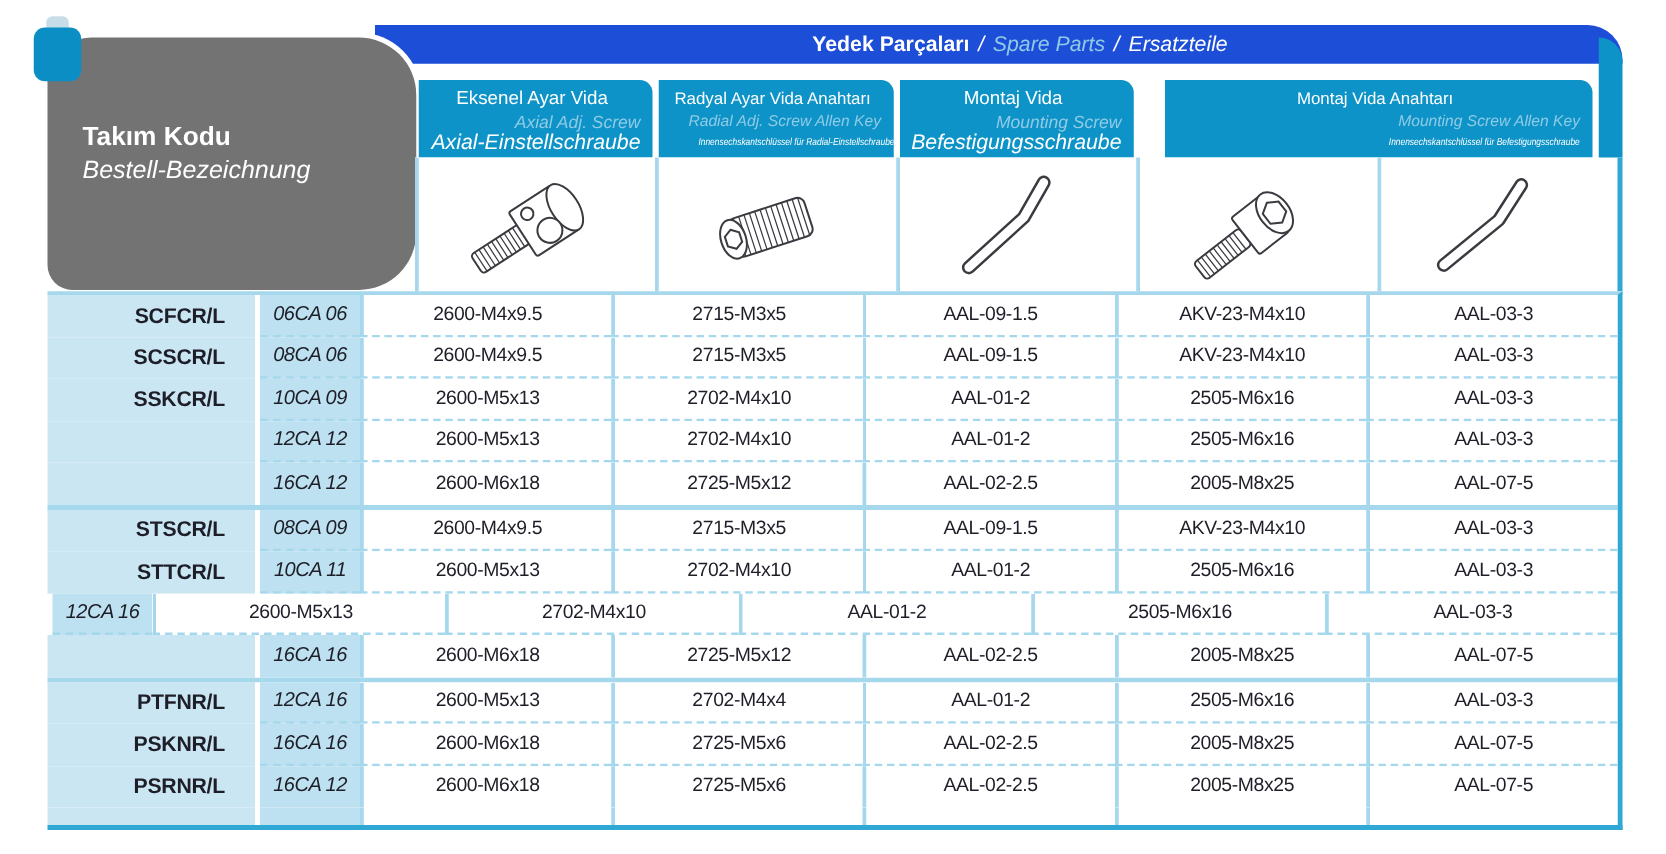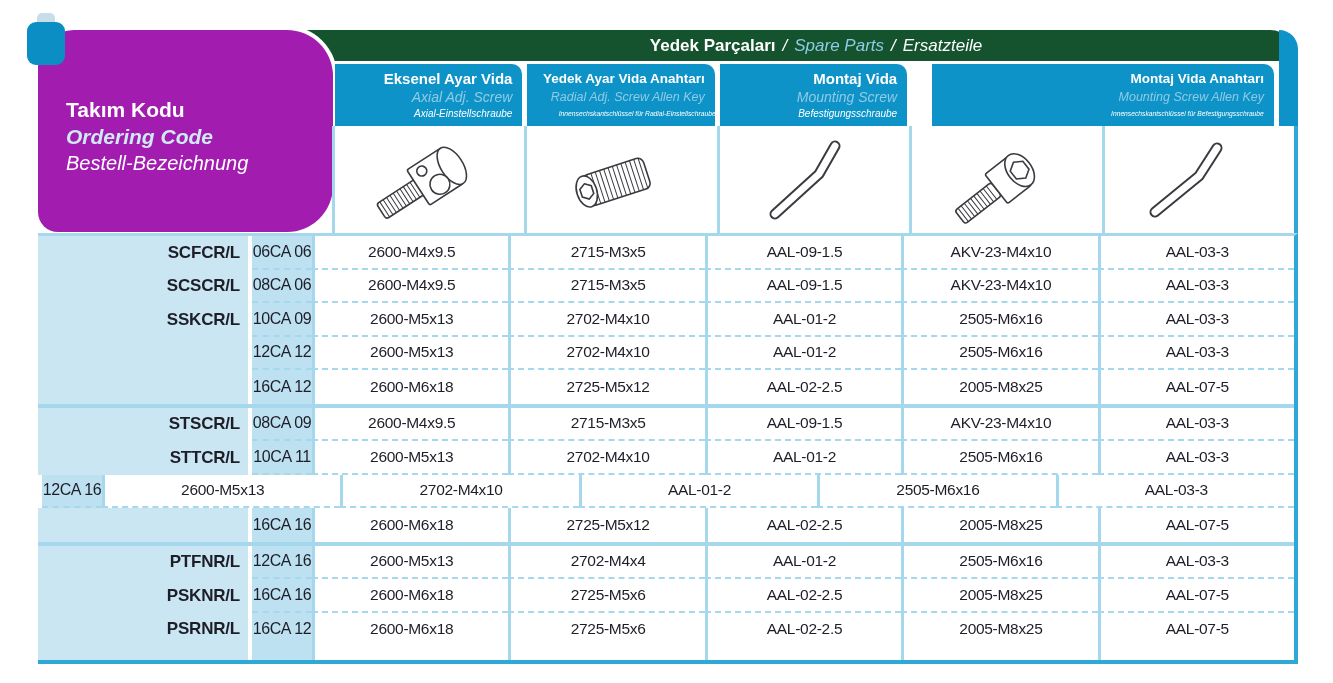--- a/index.html
+++ b/index.html
@@ -2,37 +2,37 @@
 <html><head>
 <meta charset="utf-8">
 <style>
   html,body { margin:0; padding:0; background:#ffffff; }
   .canvas {
     position:relative; width:1333px; height:683px; background:#ffffff;
     font-family:"Liberation Sans", sans-serif; overflow:hidden;
   }
   
   .band {
-    position:absolute; left:300px; top:30px; width:998px; height:31px;
-    background:#14532d; border-radius:0 28px 0 0; z-index:1;
+    position:absolute; left:300px; top:20px; width:998px; height:31px;
+    background:#1d4ed8; border-radius:0 28px 0 0; z-index:1;
     display:flex; align-items:center; justify-content:center;
     color:#ffffff; font-size:17px; white-space:nowrap; padding-left:34px; box-sizing:border-box;text-align:right;
   }
   .band .tr { font-weight:bold; }
   .band .sep { margin:0 7px; font-style:italic; }
   .band .en { font-style:italic; color:#8FCBE6; }
   .band .de { font-style:italic; font-weight:normal; }
   .stub {
     position:absolute; left:1279px; top:30px; width:19px; height:97px;
     background:#0D93C7; border-radius:0 28px 2px 0; z-index:1;
   }
   
   .left-panel {
     position:absolute; left:38px; top:30px; width:295px; height:202px;
-    background:#a21caf; border-radius:36px 46px 46px 20px;
+    background:#737373; border-radius:36px 46px 46px 20px;
     box-shadow:0 0 0 4px #ffffff; z-index:2;
     box-sizing:border-box; padding:66px 0 0 28px; color:#ffffff;
   }
   .left-panel .l1 { font-size:21px; font-weight:bold; line-height:27px; }
   .left-panel .l2 { font-size:21px; font-weight:bold; font-style:italic; color:#CFE9F5; line-height:27px; }
   .left-panel .l3 { font-size:20px; font-style:italic; line-height:27px; }
   .tab-light {
     position:absolute; left:37px; top:13px; width:18px; height:22px;
     background:#C7DEE9; border-radius:5px; z-index:3;
   }
@@ -44,23 +44,23 @@
   .hdr-row {
     position:absolute; left:332px; top:64px; width:962px; height:62px;
     display:flex; z-index:2; padding-left:3px; box-sizing:border-box;
   }
   .hdrbox {
     width:187.4px; margin-right:5px; background:#0D93C7; border-radius:0 10px 0 0;
     box-sizing:border-box; padding:5px 10px 0 4px; text-align:right; color:#ffffff;
     overflow:hidden;
   }
   .hdrbox:last-child { width:auto; flex:1; margin-right:20px;margin-left:20px; }
-  .hdr-tr { font-weight:bold; font-size:15px; line-height:19px; white-space:nowrap; }
+  .hdr-tr { font-weight:normal; font-size:15px; line-height:19px; white-space:nowrap;text-align:center; }
   .hdr-en { font-style:italic; font-size:14px; line-height:18px; color:#8FCBE6; white-space:nowrap; }
-  .hdr-de { font-style:italic; font-size:10px; line-height:15px; white-space:nowrap; }
+  .hdr-de { font-style:italic; font-size:17px; line-height:15px; white-space:nowrap; }
   .hdrbox.narrow .hdr-tr { font-size:13.5px; }
   .hdrbox.narrow .hdr-en { font-size:12.5px; }
   .hdrbox.narrow .hdr-de { font-size:8px; transform:scaleX(.84); transform-origin:right center; }
   
   .icon-row {
     position:absolute; left:332px; top:126px; width:966px; height:107px;
     display:flex; box-sizing:border-box; border-right:4px solid #2FA8D5; background:#ffffff; z-index:2;
   }
   .icon-cell {
     flex:1; border-left:3px solid #A5D8EC; display:flex; align-items:center; justify-content:center;
@@ -68,27 +68,27 @@
   
   .tbody {
     position:absolute; left:38px; top:233px; width:1260px; z-index:2;
     box-sizing:border-box; border-top:3px solid #A5D8EC;
     border-right:4px solid #2FA8D5; border-bottom:4px solid #2FA8D5;
   }
   .row { display:flex; height:33.5px; }
   .row.filler { height:14px; }
   .cell { box-sizing:border-box; display:flex; align-items:center; color:#1E1E28; }
   .cell.code {
-    width:210px; background:#CBE6F3; justify-content:flex-end; padding-right:8px;
+    width:166px; background:#CBE6F3; justify-content:flex-end; padding-right:24px;
     font-weight:bold; font-size:17px; letter-spacing:-0.2px;
   }
   .cgap { width:4px; background:#ffffff; }
   .cell.size {
-    width:60px; background:#BDE1F0; justify-content:center;
-    font-size:16px; letter-spacing:-0.4px;
+    width:80px; background:#BDE1F0; justify-content:center;
+    font-size:16px; letter-spacing:-0.4px;font-style:italic;
   }
   .cell.val {
     flex:1; border-left:3px solid #A5D8EC; justify-content:center; background:#ffffff;
     font-size:15.5px; letter-spacing:-0.3px;
   }
   .row:not(.last):not(.filler) .cell.size,
   .row:not(.last):not(.filler) .cell.val { border-bottom:2px dashed #A5D8EC; }
   .gsep { height:4px; background:#A5D8EC; }
   
   .lineart { stroke:#3A3A40; fill:#ffffff; stroke-width:1.6; }
@@ -103,34 +103,33 @@
     <span class="tr">Yedek Parçaları</span>
     <span class="sep">/</span>
     <span class="en">Spare Parts</span>
     <span class="sep">/</span>
     <span class="de">Ersatzteile</span>
   </div>
   <div class="stub"></div>
 
   <div class="left-panel">
     <div class="l1">Takım Kodu</div>
-    <div class="l2">Ordering Code</div>
     <div class="l3">Bestell-Bezeichnung</div>
   </div>
   <div class="tab-light"></div>
   <div class="tab-dark"></div>
 
   <div class="hdr-row">
     <div class="hdrbox">
       <div class="hdr-tr">Eksenel Ayar Vida</div>
       <div class="hdr-en">Axial Adj. Screw</div>
       <div class="hdr-de">Axial-Einstellschraube</div>
     </div>
     <div class="hdrbox narrow">
-      <div class="hdr-tr">Yedek Ayar Vida Anahtarı</div>
+      <div class="hdr-tr">Radyal Ayar Vida Anahtarı</div>
       <div class="hdr-en">Radial Adj. Screw Allen Key</div>
       <div class="hdr-de">Innensechskantschlüssel für Radial-Einstellschraube</div>
     </div>
     <div class="hdrbox">
       <div class="hdr-tr">Montaj Vida</div>
       <div class="hdr-en">Mounting Screw</div>
       <div class="hdr-de">Befestigungsschraube</div>
     </div>
     <div class="hdrbox narrow">
       <div class="hdr-tr">Montaj Vida Anahtarı</div>

